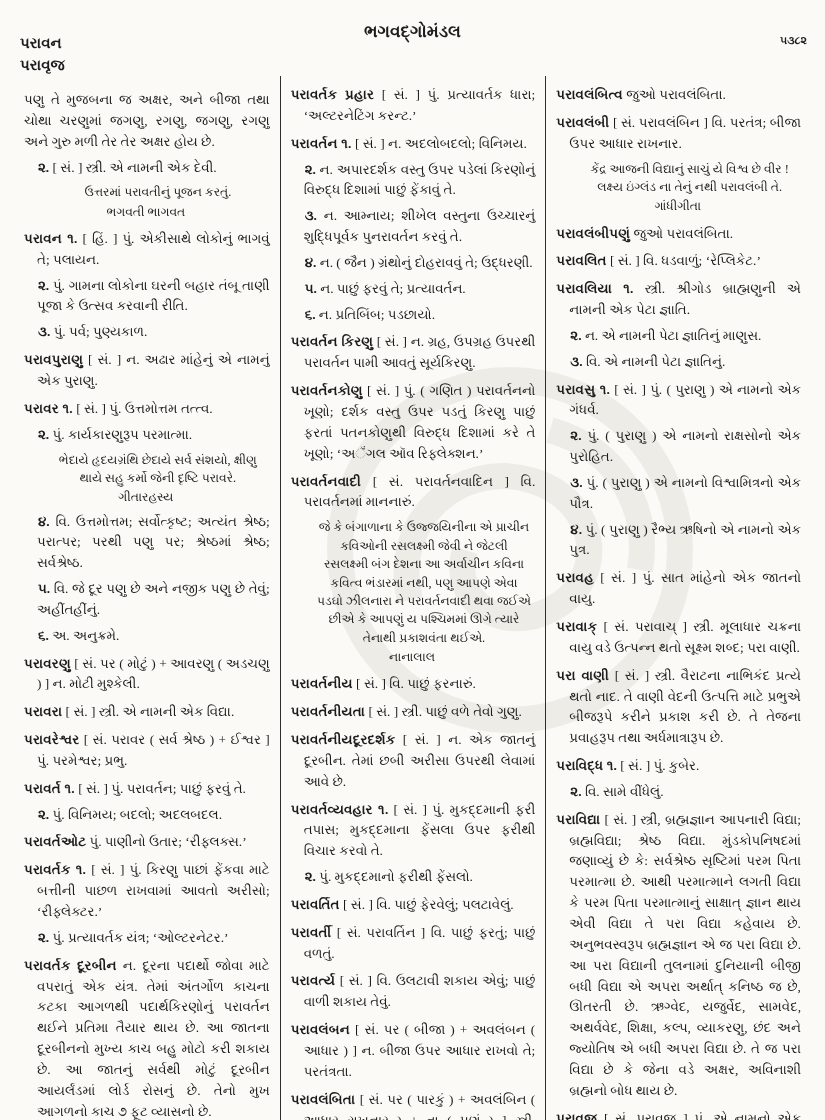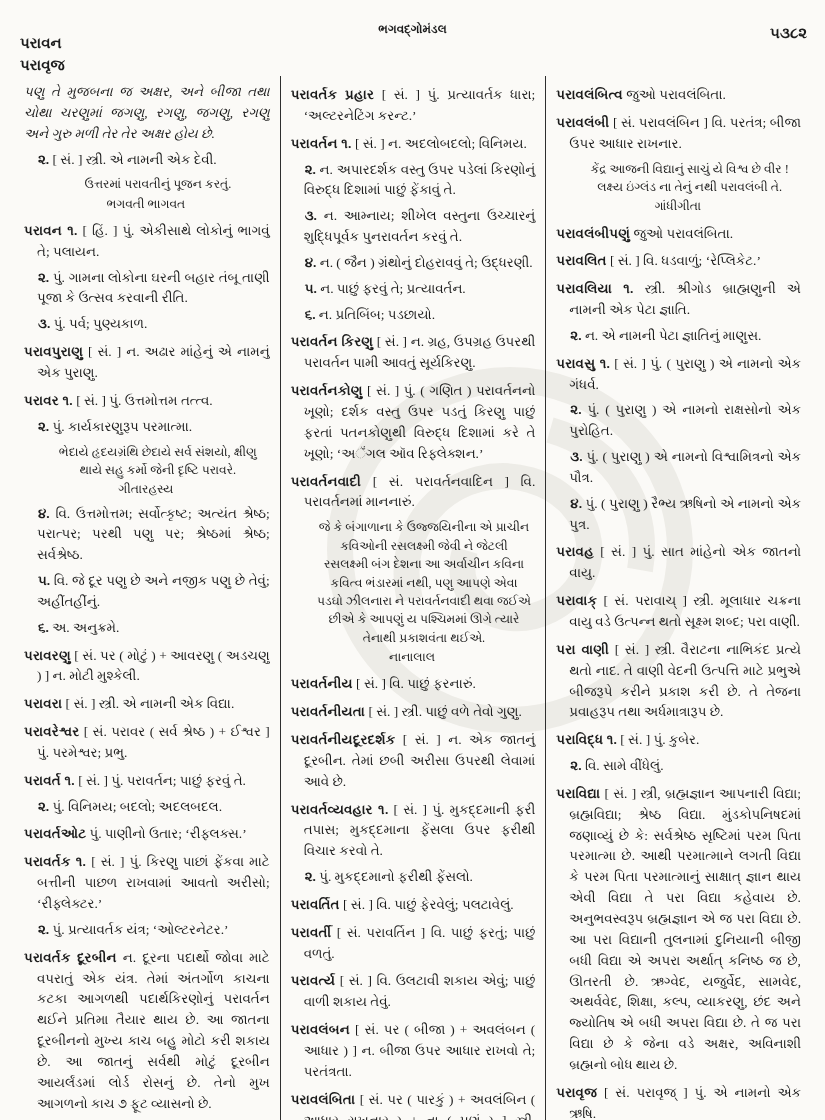--- a/index.html
+++ b/index.html
@@ -26,25 +26,25 @@
     margin:0 2px 4px 2px;
   }
   .guide-words{
     position:absolute;left:4px;top:12px;
     font-weight:bold;font-size:15px;line-height:22px;
   }
   .guide-words div{white-space:nowrap;}
   .center-title{
     position:absolute;left:0;right:0;top:2px;
     text-align:center;
-    font-weight:bold;font-size:12px;
+    font-weight:bold;font-size:17px;
   }
   .page-number{
-    position:absolute;right:2px;top:5px;
-    font-weight:bold;font-size:15px;text-align:right;
+    position:absolute;right:2px;top:14px;
+    font-weight:bold;font-size:11px;text-align:right;
   }
   
   .columns{
     display:grid;
     grid-template-columns:1fr 1fr 1fr;
     align-items:stretch;
   }
   .column{
     padding:2px 10px 8px 10px;
     font-size:13.4px;
@@ -61,22 +61,21 @@
     margin-top:7px;
   }
   p.entry .hw{font-weight:bold;letter-spacing:.2px;}
   p.sense{
     padding-left:13px;
     text-indent:1px;
     margin-top:4px;
   }
   p.sense .num{font-weight:bold;}
   p.continuation{
-    margin-top:4px;
-    font-style:italic;
+    margin-top:12px;
   }
   p.quote{
     margin:2px 4px 1px 26px;
     font-size:12.3px;
     line-height:1.5;
     text-align:center;
   }
   p.attribution{
     text-align:center;
     font-size:12.3px;
@@ -167,20 +166,21 @@
       </div>
     <div class="column">
         <p class="entry"><span class="hw">પરાવલંબિત્વ</span> જુઓ પરાવલંબિતા.</p>
         <p class="entry"><span class="hw">પરાવલંબી</span> [ સં. પરાવલંબિન ] વિ. પરતંત્ર; બીજા ઉપર આધાર રાખનાર.</p>
         <p class="quote">કેંદ્ર આજની વિદ્યાનું સાચું યે વિશ્વ છે વીર ! લક્ષ્ય ઇંગ્લંડ ના તેનું નથી પરાવલંબી તે.</p>
         <p class="attribution">ગાંધીગીતા</p>
         <p class="entry"><span class="hw">પરાવલંબીપણું</span> જુઓ પરાવલંબિતા.</p>
         <p class="entry"><span class="hw">પરાવલિત</span> [ સં. ] વિ. ધડવાળું; ‘રેપ્લિકેટ.’</p>
         <p class="entry"><span class="hw">પરાવલિયા ૧.</span> સ્ત્રી. શ્રીગોડ બ્રાહ્મણુની એ નામની એક પેટા જ્ઞાતિ.</p>
         <p class="sense"><span class="num">૨.</span> ન. એ નામની પેટા જ્ઞાતિનું માણુસ.</p>
+        <p class="sense"><span class="num">૩.</span> વિ. એ નામની પેટા જ્ઞાતિનું.</p>
         <p class="entry"><span class="hw">પરાવસુ ૧.</span> [ સં. ] પું. ( પુરાણુ ) એ નામનો એક ગંધર્વ.</p>
         <p class="sense"><span class="num">૨.</span> પું. ( પુરાણુ ) એ નામનો રાક્ષસોનો એક પુરોહિત.</p>
         <p class="sense"><span class="num">૩.</span> પું. ( પુરાણુ ) એ નામનો વિશ્વામિત્રનો એક પૌત્ર.</p>
         <p class="sense"><span class="num">૪.</span> પું. ( પુરાણુ ) રૈભ્ય ઋષિનો એ નામનો એક પુત્ર.</p>
         <p class="entry"><span class="hw">પરાવહ</span> [ સં. ] પું. સાત માંહેનો એક જાતનો વાયુ.</p>
         <p class="entry"><span class="hw">પરાવાક્</span> [ સં. પરાવાચ્ ] સ્ત્રી. મૂલાધાર ચક્રના વાયુ વડે ઉત્પન્ન થતો સૂક્ષ્મ શબ્દ; પરા વાણી.</p>
         <p class="entry"><span class="hw">પરા વાણી</span> [ સં. ] સ્ત્રી. વૈરાટના નાભિકંદ પ્રત્યે થતો નાદ. તે વાણી વેદની ઉત્પત્તિ માટે પ્રભુએ બીજરૂપે કરીને પ્રકાશ કરી છે. તે તેજના પ્રવાહરૂપ તથા અર્ધમાત્રારૂપ છે.</p>
         <p class="entry"><span class="hw">પરાવિદ્ધ ૧.</span> [ સં. ] પું. કુબેર.</p>
         <p class="sense"><span class="num">૨.</span> વિ. સામે વીંધેલું.</p>
         <p class="entry"><span class="hw">પરાવિદ્યા</span> [ સં. ] સ્ત્રી, બ્રહ્મજ્ઞાન આપનારી વિદ્યા; બ્રહ્મવિદ્યા; શ્રેષ્ઠ વિદ્યા. મુંડકોપનિષદમાં જણાવ્યું છે કે: સર્વશ્રેષ્ઠ સૃષ્ટિમાં પરમ પિતા પરમાત્મા છે. આથી પરમાત્માને લગતી વિદ્યા કે પરમ પિતા પરમાત્માનું સાક્ષાત્ જ્ઞાન થાય એવી વિદ્યા તે પરા વિદ્યા કહેવાય છે. અનુભવસ્વરૂપ બ્રહ્મજ્ઞાન એ જ પરા વિદ્યા છે. આ પરા વિદ્યાની તુલનામાં દુનિયાની બીજી બધી વિદ્યા એ અપરા અર્થાત્ કનિષ્ઠ જ છે, ઊતરતી છે. ઋગ્વેદ, યજુર્વેદ, સામવેદ, અથર્વવેદ, શિક્ષા, કલ્પ, વ્યાકરણુ, છંદ અને જ્યોતિષ એ બધી અપરા વિદ્યા છે. તે જ પરા વિદ્યા છે કે જેના વડે અક્ષર, અવિનાશી બ્રહ્મનો બોધ થાય છે.</p>

